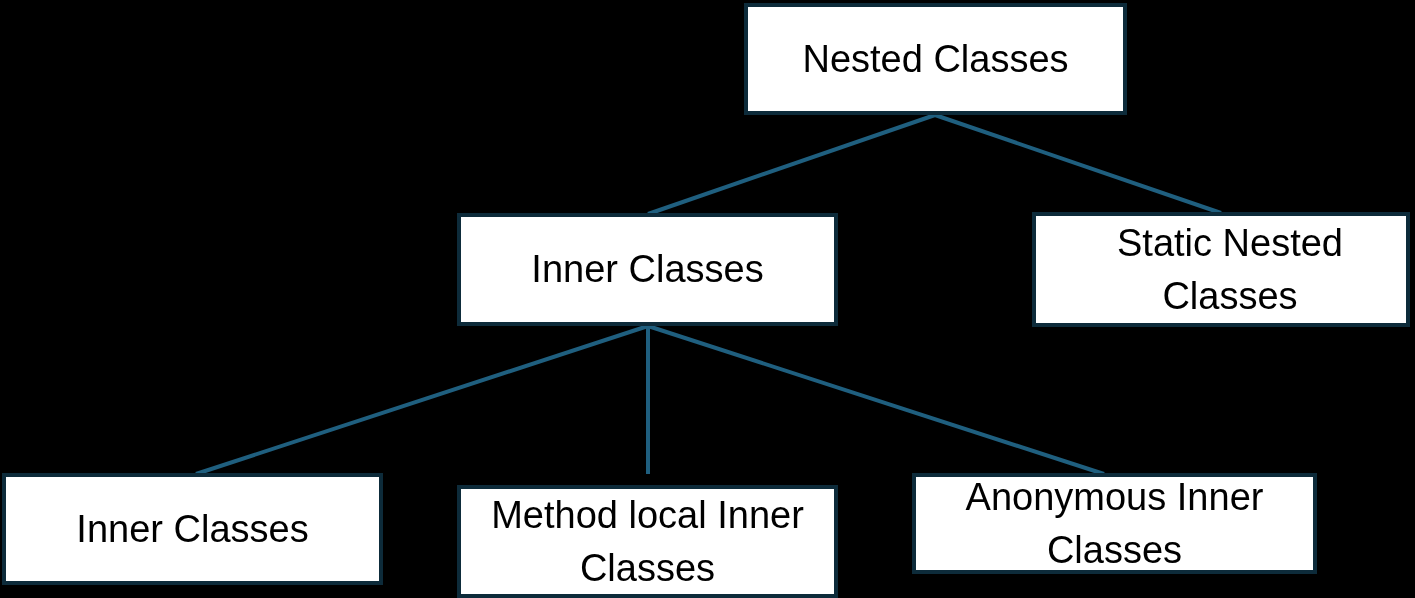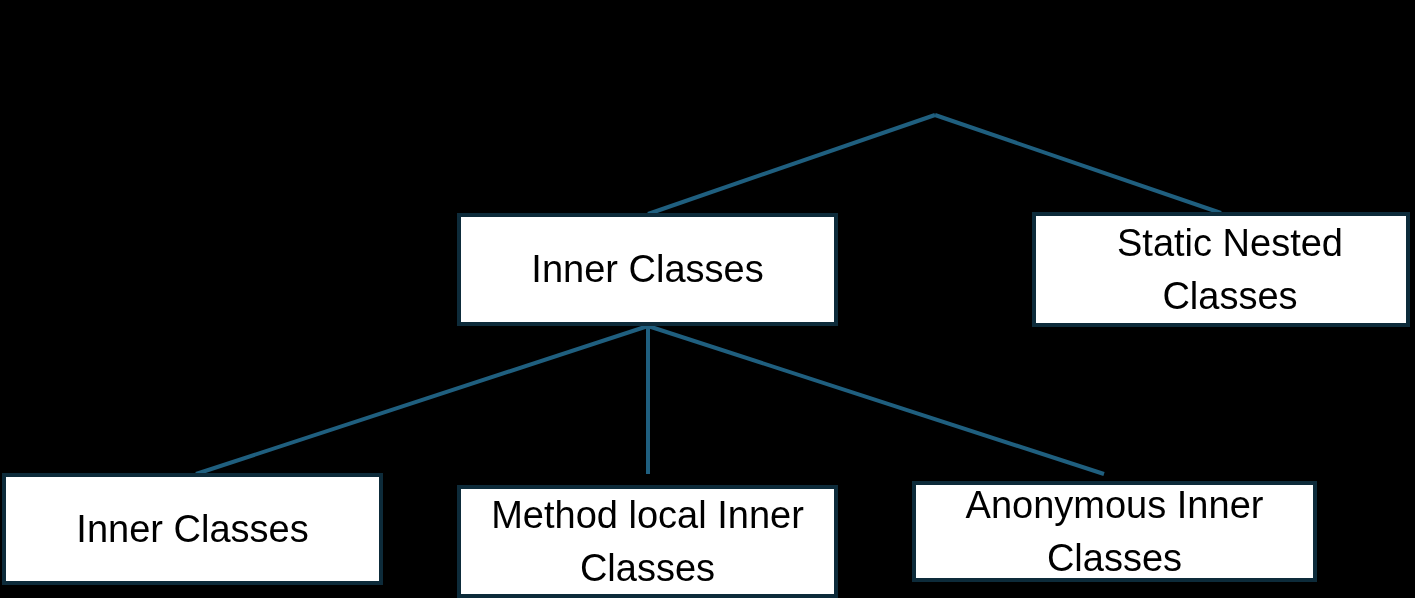--- a/index.html
+++ b/index.html
@@ -34,35 +34,38 @@
     color: #000000;
     font-size: 38px;
     line-height: 1.38;
     padding: 0 10px;
   }
   .node-nested-classes        { left: 744px;  top: 3px;   width: 383px; height: 112px; }
   .node-inner-classes         { left: 457px;  top: 213px; width: 381px; height: 113px; }
   .node-static-nested-classes { left: 1032px; top: 212px; width: 378px; height: 115px; padding-left: 28px; }
   .node-inner-classes-leaf    { left: 2px;    top: 473px; width: 381px; height: 112px; }
   .node-method-local          { left: 457px;  top: 485px; width: 381px; height: 113px; }
-  .node-anonymous             { left: 912px;  top: 473px; width: 405px; height: 101px; margin-top: 8px; }
+  .node-anonymous             { left: 912px;  top: 473px; width: 405px; height: 101px; }
 </style>
 </head>
 <body>
 
 <div class="canvas">
 
   <svg class="edges-layer" viewBox="0 0 1415 598" xmlns="http://www.w3.org/2000/svg">
     <line x1="935" y1="115" x2="648" y2="214" stroke="#1F5F7F" stroke-width="4"></line>
     <line x1="935" y1="115" x2="1221" y2="213" stroke="#1F5F7F" stroke-width="4"></line>
     <line x1="648" y1="326" x2="196" y2="474" stroke="#1F5F7F" stroke-width="4"></line>
     <line x1="648" y1="326" x2="648" y2="474" stroke="#1F5F7F" stroke-width="4"></line>
     <line x1="648" y1="326" x2="1104" y2="474" stroke="#1F5F7F" stroke-width="4"></line>
   </svg>
 
+  <div class="node node-nested-classes">
+    <span>Nested Classes</span>
+  </div>
 
   <div class="node node-inner-classes">
     <span>Inner Classes</span>
   </div>
 
   <div class="node node-static-nested-classes">
     <span>Static Nested Classes</span>
   </div>
 
   <div class="node node-inner-classes-leaf">

